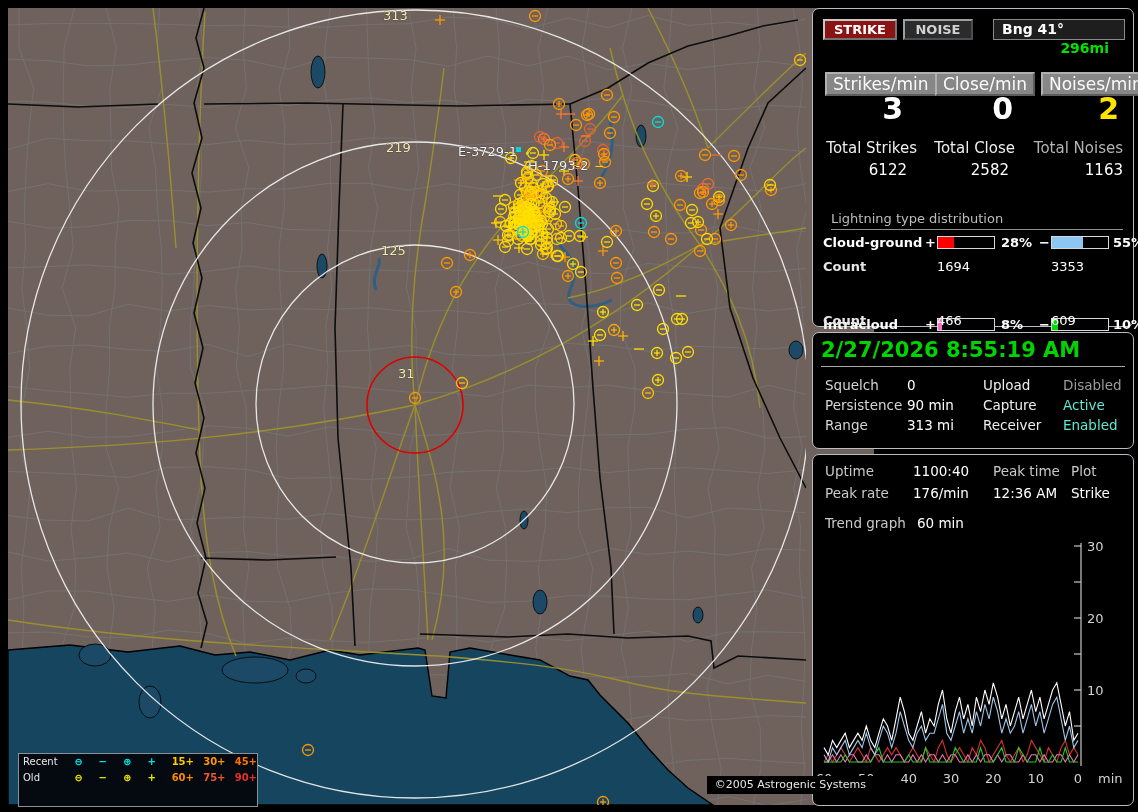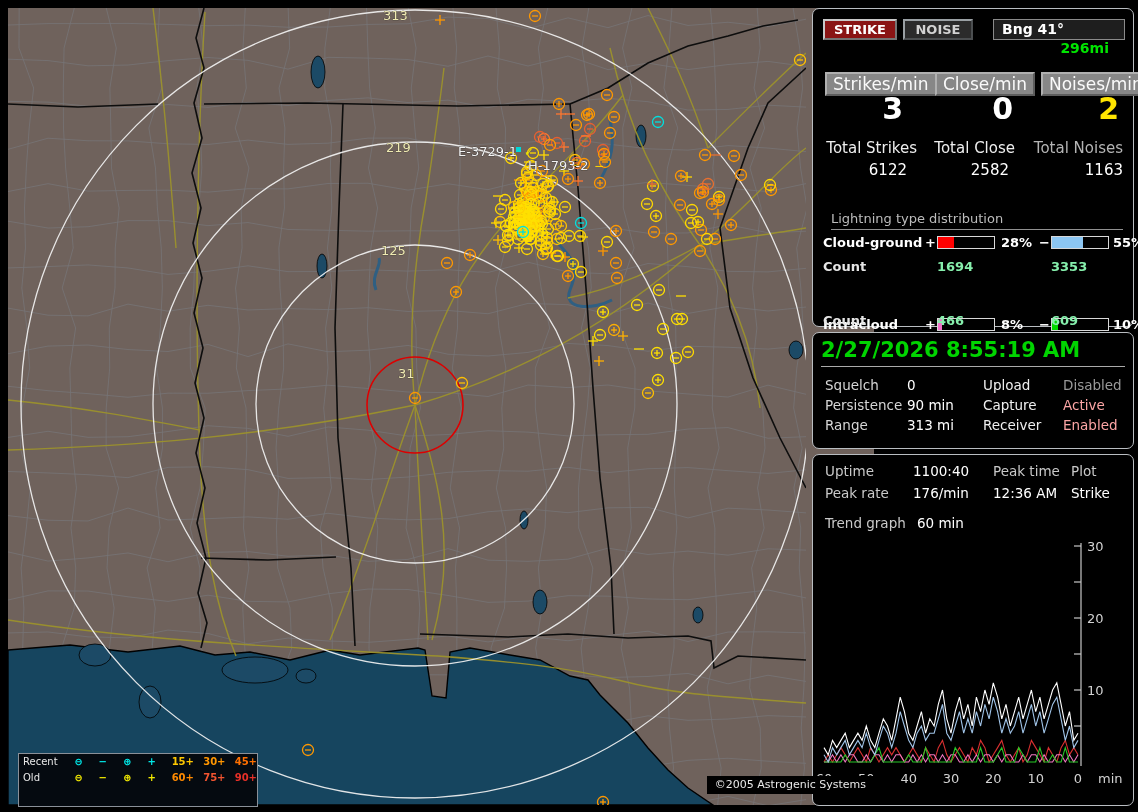--- a/index.html
+++ b/index.html
@@ -38,29 +38,29 @@
   .totval{position:absolute;top:152px;font-size:15px;color:#fff;width:110px;text-align:right;}
   #ltdHead{position:absolute;left:18px;top:202px;right:10px;font-size:13px;color:#bcbcbc;
            border-bottom:1px solid #909090;padding-bottom:3px;}
   .dist-row{position:absolute;left:10px;right:6px;height:16px;font-size:13px;color:#fff;}
   .dist-lab{position:absolute;left:0;font-weight:bold;}
   .sign{position:absolute;font-weight:bold;}
   .bar{position:absolute;width:56px;height:11px;border:1px solid #d8d8d8;background:#000;top:1px;}
   .bar > div{height:100%;}
   .pct{position:absolute;font-weight:bold;}
   .cnt-lab{position:absolute;left:0;font-weight:bold;color:#e6e6e6;}
-  .cnt-val{position:absolute;font-weight:bold;color:#86efac;}
+  .cnt-val{position:absolute;font-weight:normal;color:#ffffff;}
   #dateTime{position:absolute;left:8px;top:5px;right:8px;font-size:21px;font-weight:bold;color:#00d400;
             border-bottom:1px solid #aaa;padding-bottom:4px;}
   .st-row{position:absolute;left:12px;right:8px;height:18px;font-size:13.5px;}
   .st-l1{position:absolute;left:0;color:#d6d6d6;}
   .st-v1{position:absolute;left:82px;color:#fff;}
   .st-l2{position:absolute;left:158px;color:#efefef;}
   .st-v2{position:absolute;left:238px;}
-  .gray{color:#9a9a9a;} .green{color:#fca5a5;}
+  .gray{color:#9a9a9a;} .green{color:#5eead4;}
   .up-row{position:absolute;left:12px;right:20px;height:18px;font-size:13.5px;}
   .up-c1{position:absolute;left:0;color:#c9c9c9;}
   .up-c2{position:absolute;left:88px;color:#fff;}
   .up-c3{position:absolute;left:168px;}
   .up-c4{position:absolute;left:246px;}
 </style>
 </head>
 <body>
 
 <div id="screen">

